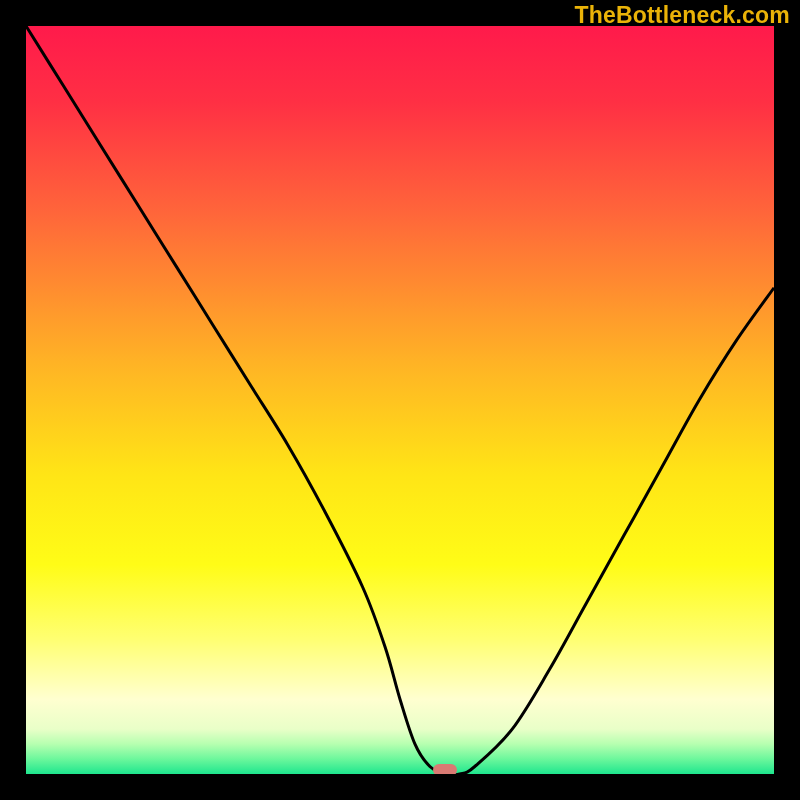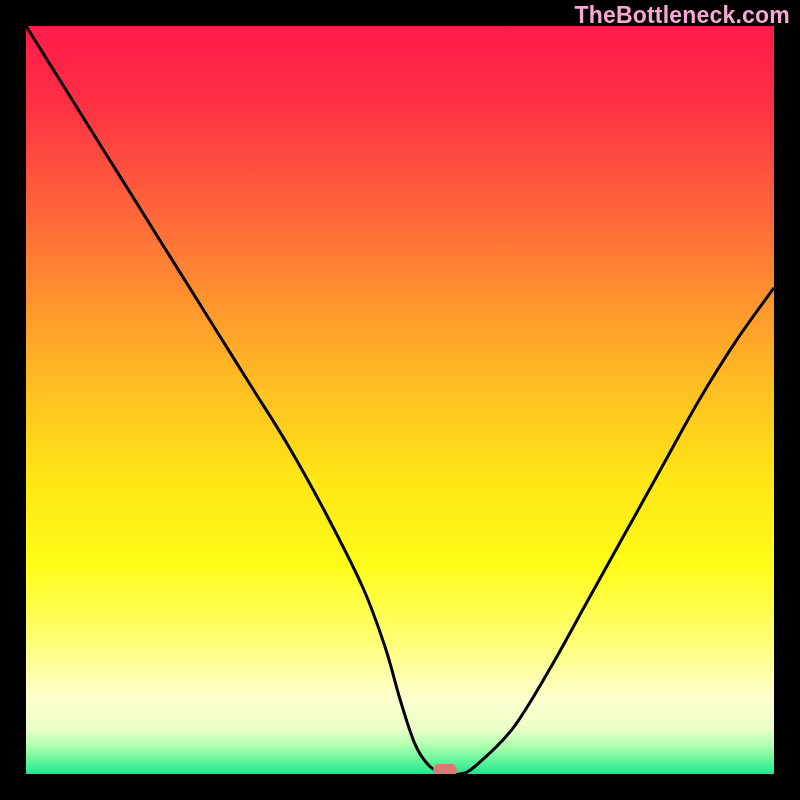--- a/index.html
+++ b/index.html
@@ -58,14 +58,14 @@
 <body>
 
 <div class="frame">
   <div class="plot">
     <div class="gradient" id="gradient" style="background: linear-gradient(rgb(255, 26, 75) 0%, rgb(255, 47, 68) 10%, rgb(255, 102, 58) 25%, rgb(255, 179, 37) 45%, rgb(255, 229, 22) 60%, rgb(255, 252, 23) 72%, rgb(255, 255, 114) 82%, rgb(255, 255, 208) 90%, rgb(233, 255, 200) 94%, rgb(182, 255, 176) 96%, rgb(108, 247, 156) 98%, rgb(30, 230, 142) 100%);"></div>
     <svg class="curve" id="curve-svg" viewBox="0 0 748 748" preserveAspectRatio="none">
       <path id="curve-path" d="M 0.0 0.0 C 6.2 10.0, 24.9 39.9, 37.4 59.8 C 49.9 79.8, 62.3 99.7, 74.8 119.7 C 87.3 139.6, 99.7 159.6, 112.2 179.5 C 124.7 199.5, 137.1 219.4, 149.6 239.4 C 162.1 259.3, 174.5 279.3, 187.0 299.2 C 199.5 319.1, 211.9 339.1, 224.4 359.0 C 236.9 379.0, 249.3 397.7, 261.8 418.9 C 274.3 440.1, 286.7 462.5, 299.2 486.2 C 311.7 509.9, 326.6 538.6, 336.6 561.0 C 346.6 583.4, 352.8 602.1, 359.0 620.8 C 365.3 639.5, 369.0 657.0, 374.0 673.2 C 379.0 689.4, 384.0 706.9, 389.0 718.1 C 393.9 729.3, 398.9 735.5, 403.9 740.5 C 408.9 745.5, 413.9 746.8, 418.9 748.0 C 423.9 749.2, 428.9 749.2, 433.8 748.0 C 438.8 746.8, 440.1 748.0, 448.8 740.5 C 457.5 733.0, 473.7 719.3, 486.2 703.1 C 498.7 686.9, 511.1 664.5, 523.6 643.3 C 536.1 622.1, 548.5 598.4, 561.0 576.0 C 573.5 553.5, 585.9 531.1, 598.4 508.6 C 610.9 486.2, 623.3 463.8, 635.8 441.3 C 648.3 418.9, 660.7 395.2, 673.2 374.0 C 685.7 352.8, 698.1 332.9, 710.6 314.2 C 723.1 295.5, 741.8 270.5, 748.0 261.8" fill="none" stroke="#000000" stroke-width="3"></path>
     </svg>
     <div class="marker" id="marker" style="width: 24.684px; height: 11.968px; left: 406.538px; top: 738.016px; background: rgb(217, 122, 115);"></div>
   </div>
-  <div class="watermark" id="watermark" style="color: #f9a8d4; font-size: 23px; top: 2px; right: 10px;">TheBottleneck.com</div>
+  <div class="watermark" id="watermark" style="color: #eab308; font-size: 23px; top: 2px; right: 10px;">TheBottleneck.com</div>
 </div>
 
 </body></html>

